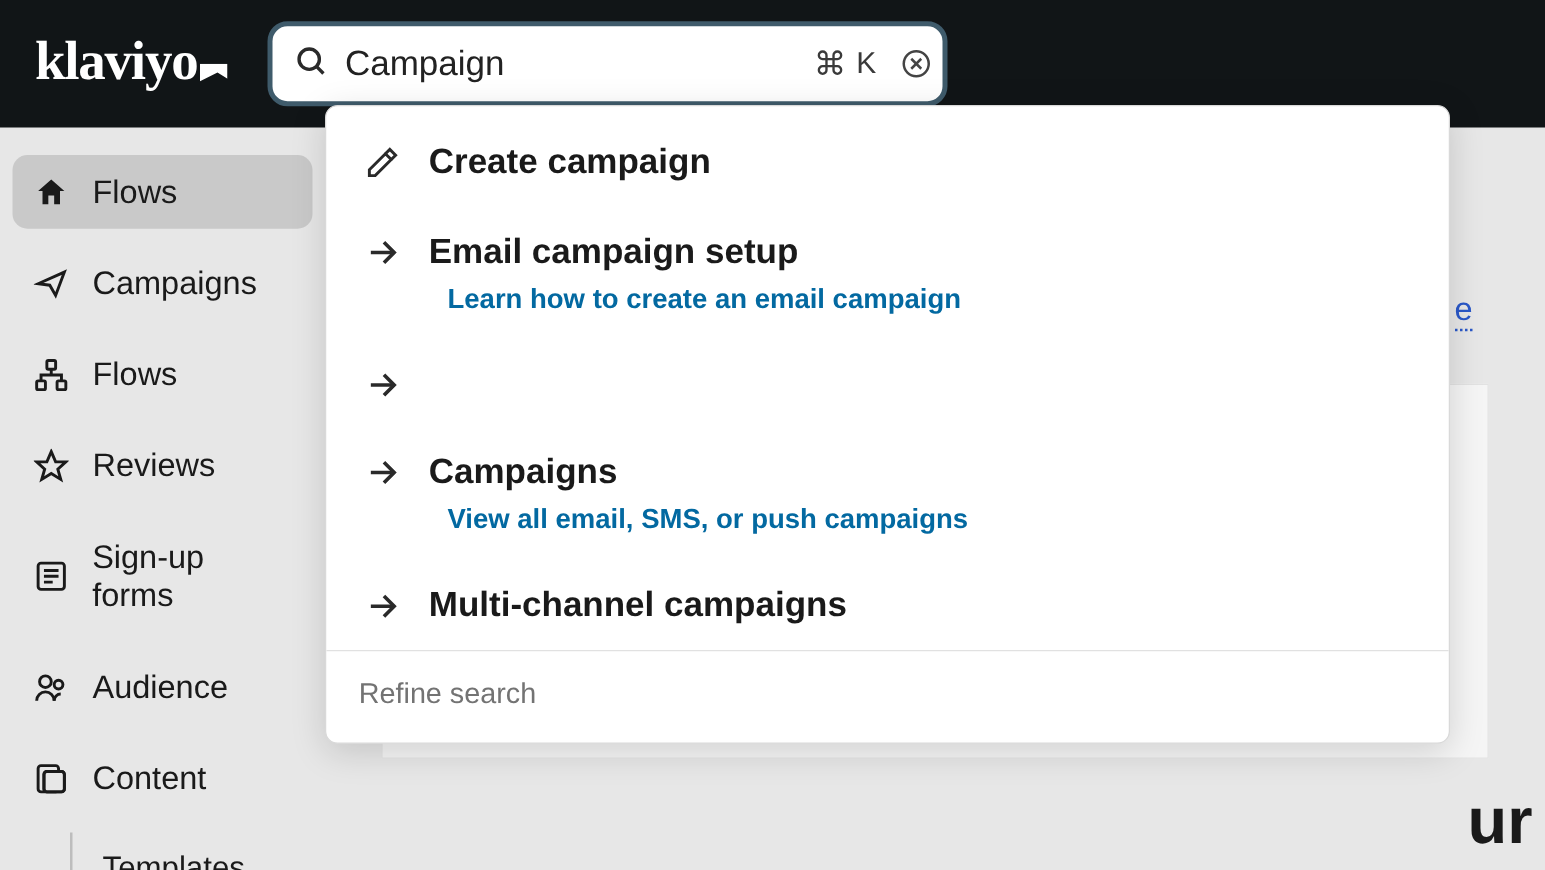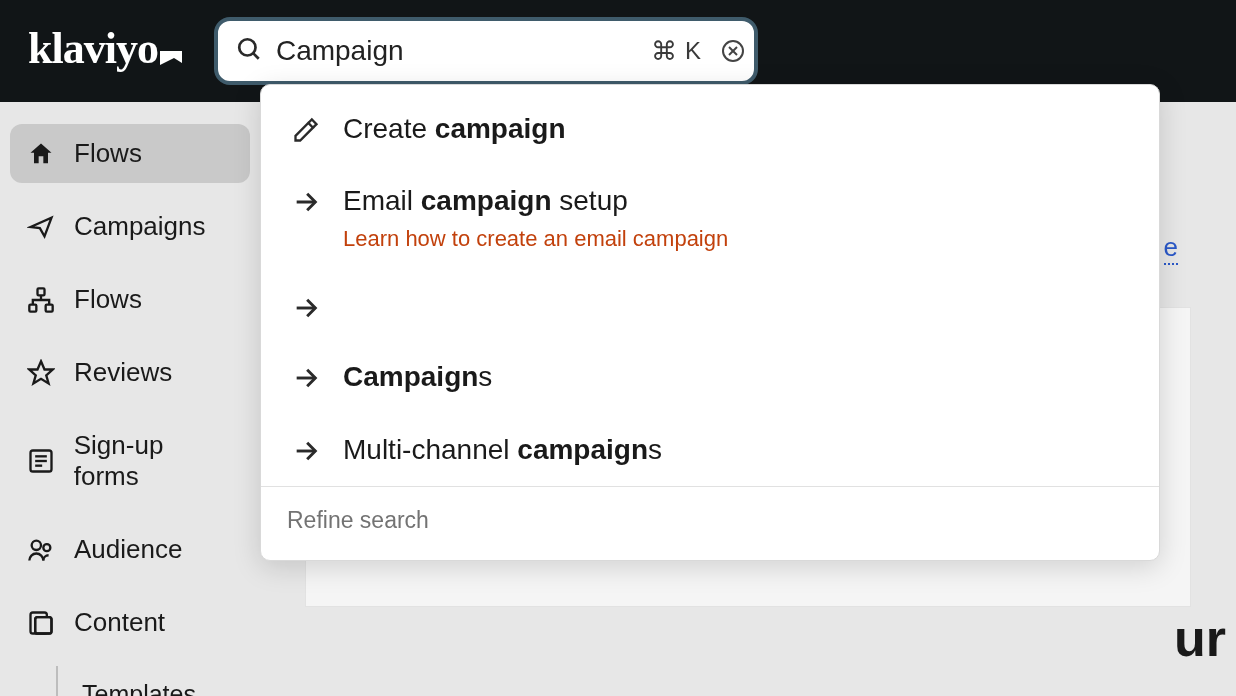--- a/index.html
+++ b/index.html
@@ -130,50 +130,51 @@
   .dd-icon {
     width: 30px;
     height: 30px;
     flex: 0 0 30px;
     margin-top: 4px;
     display: inline-flex;
     align-items: center;
     justify-content: center;
     color: #2a2a2a;
   }
-  .dd-text { flex: 1; }
+  .dd-text { flex: 1; font-weight: bold; }
   .dd-title {
     font-size: 28px;
     color: #1a1a1a;
     line-height: 1.3;
   }
   .dd-desc {
     font-size: 22px;
-    color: #c2410c;
+    color: #0369a1;
     margin-top: 4px;
     line-height: 1.35;
+    margin-left: 15px;
   }
   .refine {
     border-top: 1px solid #e1e1e1;
     padding: 20px 26px 26px 26px;
     font-size: 23px;
     color: #737373;
   }
 
   .bg-link {
     position: absolute;
     top: 232px;
     right: 58px;
     color: #2a58c8;
     font-size: 26px;
     border-bottom: 2px dotted #2a58c8;
   }
   .bg-headline {
     position: absolute;
-    top: 608px;
+    top: 627px;
     right: 10px;
     font-size: 52px;
     font-weight: 800;
     color: #1a1a1a;
   }
   .bg-panel {
     position: absolute;
     top: 307px;
     left: 305px;
     right: 45px;
@@ -341,20 +342,21 @@
     <span class="dd-icon">
       <svg width="28" height="28" viewBox="0 0 24 24" fill="none" stroke="currentColor" stroke-width="2.5">
           <line x1="4" y1="12" x2="20" y2="12"></line>
           <polyline points="13,5 20,12 13,19"></polyline>
         </svg>
     </span>
     <div class="dd-text">
       <div class="dd-title">
         <span></span><b>Campaign</b><span>s</span>
       </div>
+      <div class="dd-desc">View all email, SMS, or push campaigns</div>
     </div>
   </div>
 
   <div class="dd-item">
     <span class="dd-icon">
       <svg width="28" height="28" viewBox="0 0 24 24" fill="none" stroke="currentColor" stroke-width="2.5">
           <line x1="4" y1="12" x2="20" y2="12"></line>
           <polyline points="13,5 20,12 13,19"></polyline>
         </svg>
     </span>

